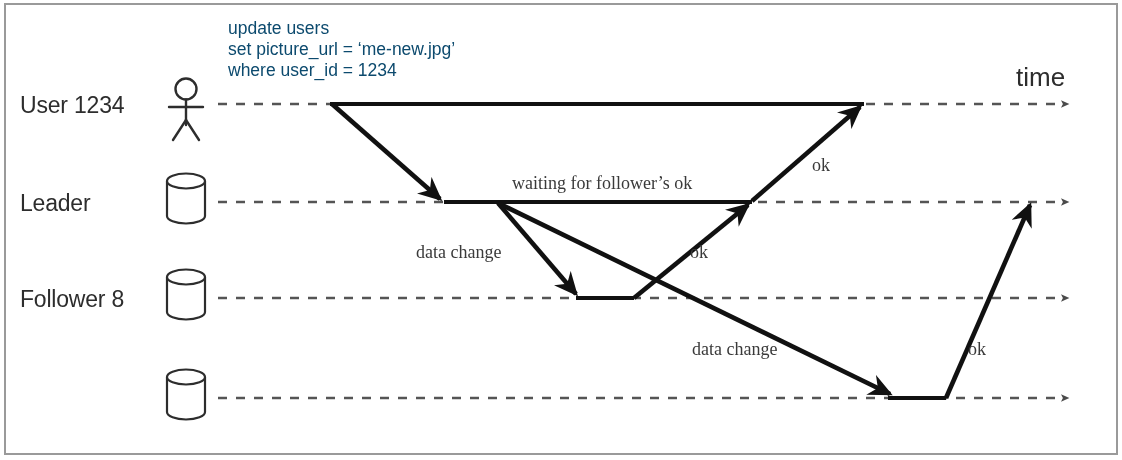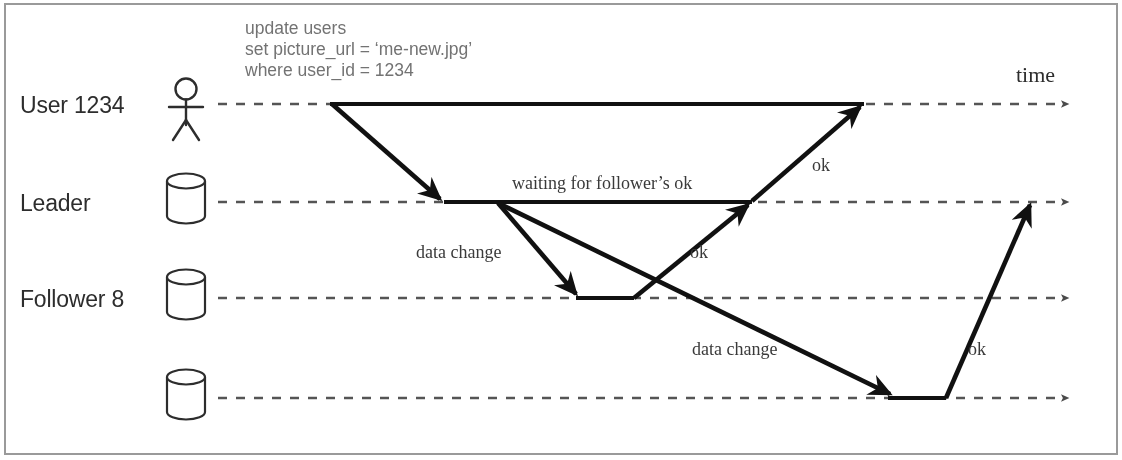--- a/index.html
+++ b/index.html
@@ -41,37 +41,36 @@
     color: #2d2d2d;
     font-family: "Liberation Sans", sans-serif;
     white-space: nowrap;
     text-align: left;
     letter-spacing: -0.2px;
   }
   .sql-text {
     position: absolute;
     font-size: 17.5px;
     line-height: 21px;
-    color: #737373;
+    color: #0c4a6e;
     font-family: "Liberation Sans", sans-serif;
     white-space: nowrap;
-    margin-left: 17px;
   }
   .edge-label {
     position: absolute;
     font-size: 18px;
     color: #3a3a3a;
     font-family: Liberation Serif, serif;
     white-space: nowrap;
   }
   .time-label {
     position: absolute;
-    font-size: 22px;
+    font-size: 26px;
     color: #2d2d2d;
-    font-family: Liberation Serif, serif;
+    font-family: Liberation Sans, sans-serif;
     white-space: nowrap;
   }
 </style>
 </head>
 <body>
 
 <div id="figure">
 
   <div id="frame-border"></div>
 

